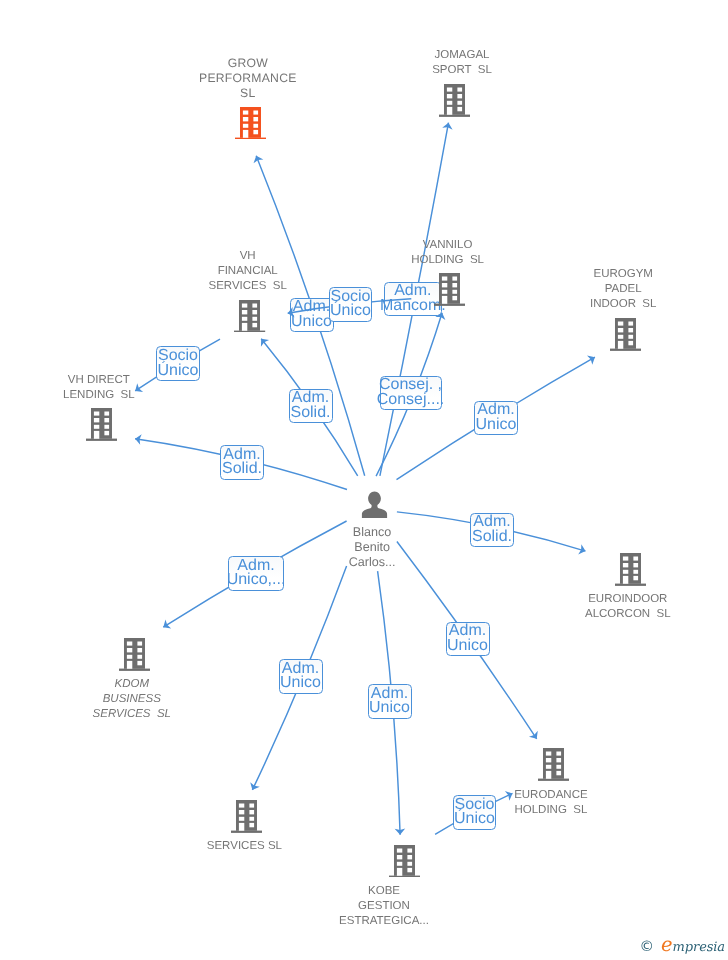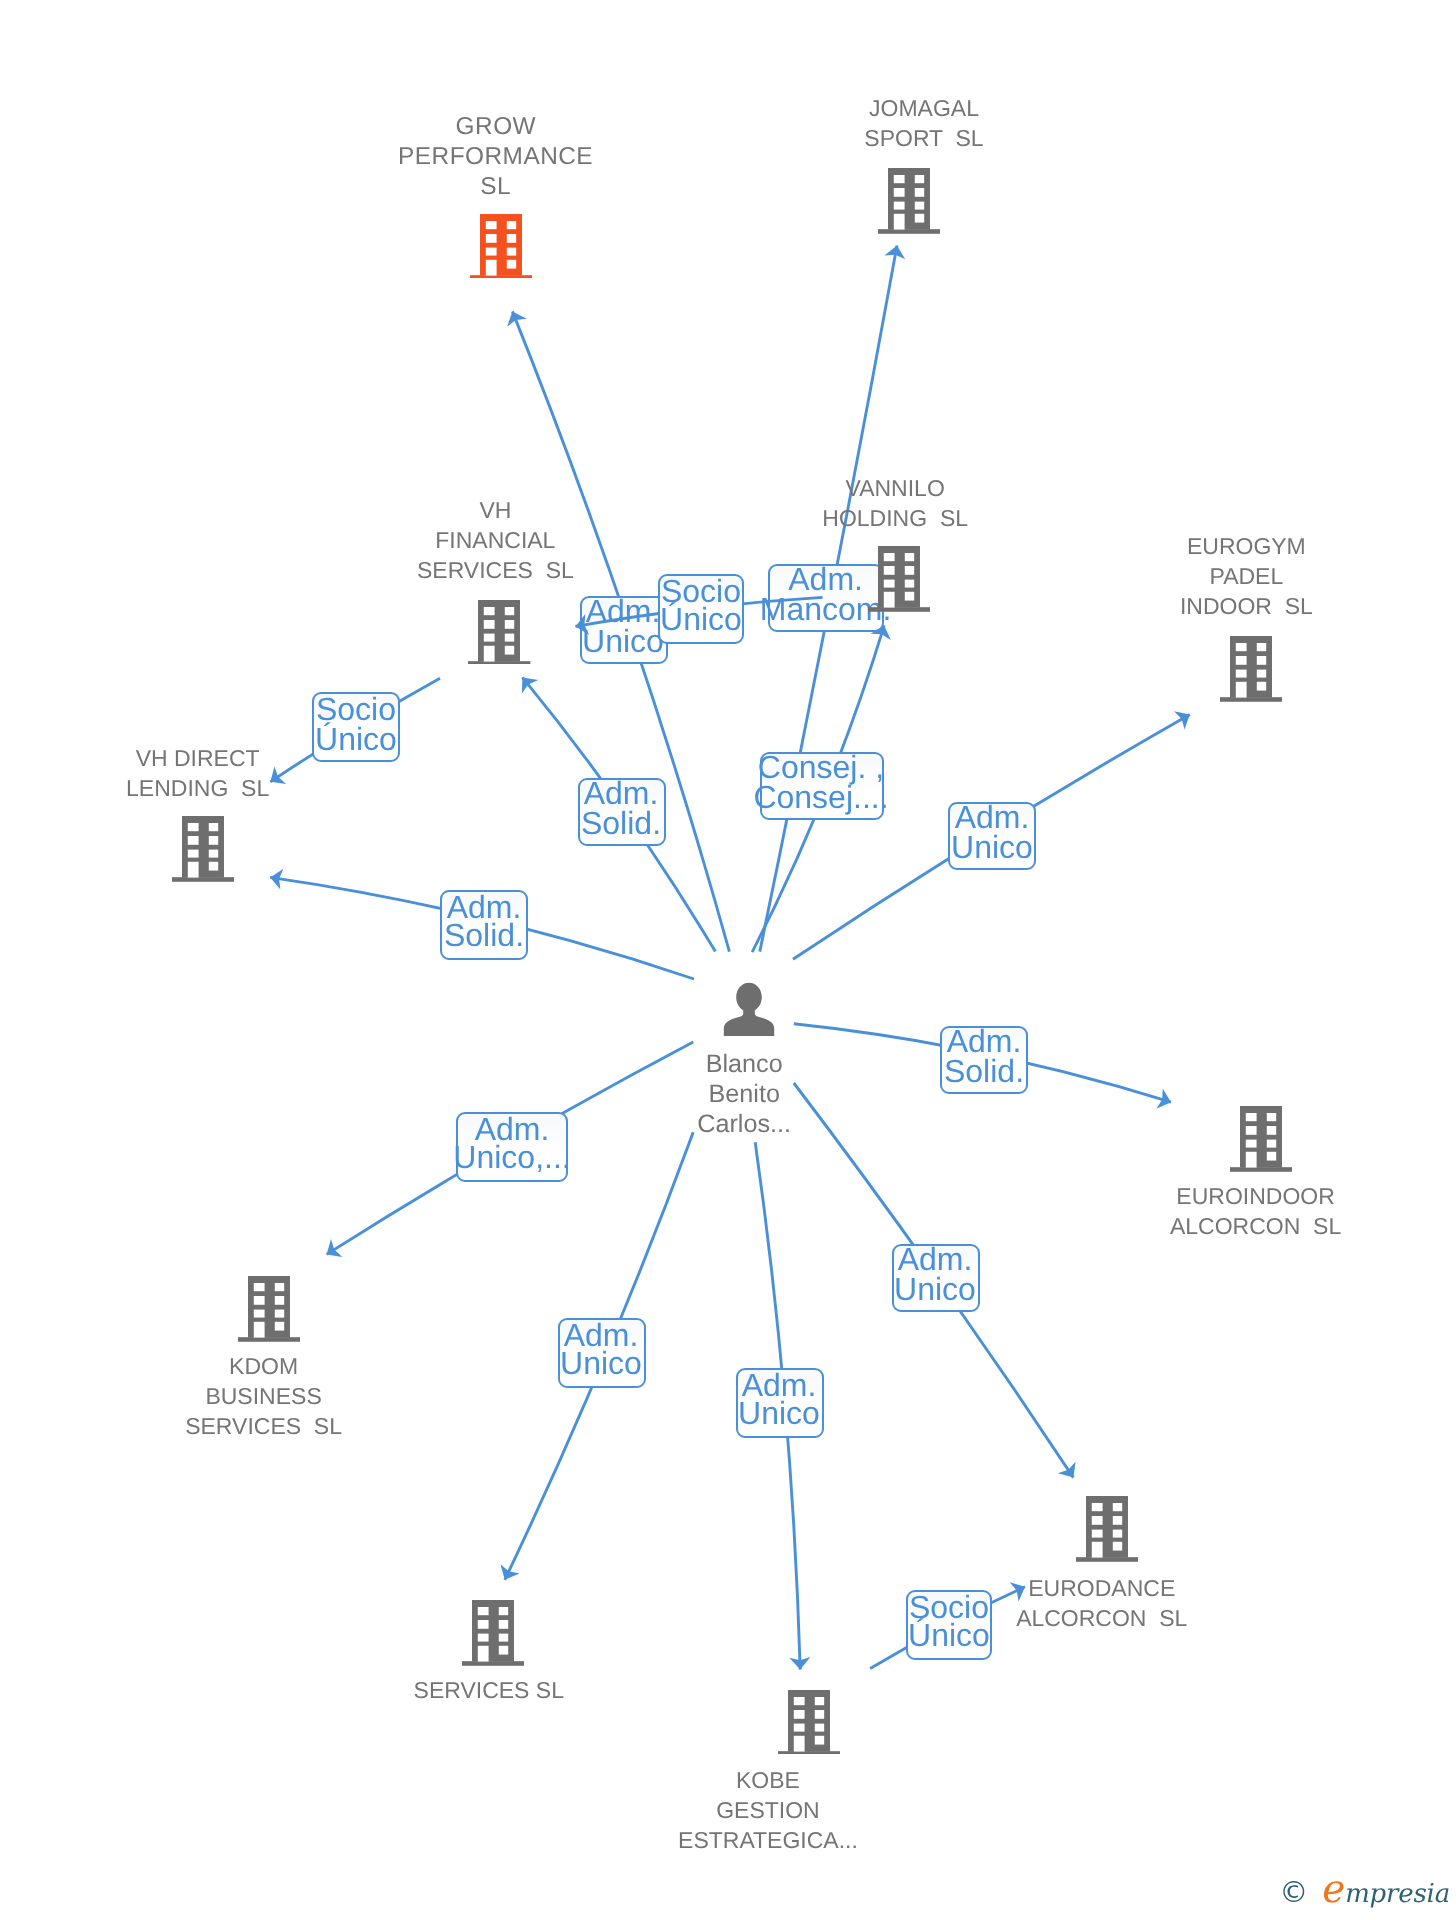--- a/index.html
+++ b/index.html
@@ -272,21 +272,21 @@
             <rect x="0" y="30.6" width="31.2" height="2.3" fill="#6e6e6e"></rect>
             <rect x="7.9" y="3.5" width="5.4" height="4.1" fill="#fff"></rect>
             <rect x="18.4" y="3.5" width="4.7" height="4.1" fill="#fff"></rect>
             <rect x="7.9" y="10.0" width="5.4" height="4.4" fill="#fff"></rect>
             <rect x="18.4" y="10.0" width="4.7" height="4.4" fill="#fff"></rect>
             <rect x="7.9" y="16.8" width="5.4" height="4.0" fill="#fff"></rect>
             <rect x="18.4" y="16.8" width="4.7" height="4.0" fill="#fff"></rect>
             <rect x="7.9" y="22.9" width="5.4" height="7.9" fill="#fff"></rect>
             <rect x="18.4" y="22.9" width="4.7" height="4.4" fill="#fff"></rect>
           </svg></div>
-        <div class="cap" style="left:1.8000000000000114px;top:677.4px;">KDOM
+        <div class="cap" style="left:1.8000000000000114px;top:677.4px;font-style:italic;">KDOM
 BUSINESS
 SERVICES  SL</div>
       </div>
       <div class="node" style="left: 0px; top: 0px; width: 0px; height: 0px;">
         <div class="ico" style="position:absolute;left:231.10000000000002px;top:799.8px;"><svg width="31.2" height="32.9" viewBox="0 0 31.2 32.9">
             <rect x="5.0" y="0" width="21.0" height="30.8" fill="#6e6e6e"></rect>
             <rect x="0" y="30.6" width="31.2" height="2.3" fill="#6e6e6e"></rect>
             <rect x="7.9" y="3.5" width="5.4" height="4.1" fill="#fff"></rect>
             <rect x="18.4" y="3.5" width="4.7" height="4.1" fill="#fff"></rect>
             <rect x="7.9" y="10.0" width="5.4" height="4.4" fill="#fff"></rect>
@@ -305,21 +305,21 @@
             <rect x="7.9" y="3.5" width="5.4" height="4.1" fill="#fff"></rect>
             <rect x="18.4" y="3.5" width="4.7" height="4.1" fill="#fff"></rect>
             <rect x="7.9" y="10.0" width="5.4" height="4.4" fill="#fff"></rect>
             <rect x="18.4" y="10.0" width="4.7" height="4.4" fill="#fff"></rect>
             <rect x="7.9" y="16.8" width="5.4" height="4.0" fill="#fff"></rect>
             <rect x="18.4" y="16.8" width="4.7" height="4.0" fill="#fff"></rect>
             <rect x="7.9" y="22.9" width="5.4" height="7.9" fill="#fff"></rect>
             <rect x="18.4" y="22.9" width="4.7" height="4.4" fill="#fff"></rect>
           </svg></div>
         <div class="cap" style="left:420.9px;top:787.4999999999999px;">EURODANCE
-ALCORCON  SL</div>
+HOLDING  SL</div>
       </div>
       <div class="node" style="left: 0px; top: 0px; width: 0px; height: 0px;">
         <div class="ico" style="position:absolute;left:388.5px;top:844.6px;"><svg width="31.2" height="32.9" viewBox="0 0 31.2 32.9">
             <rect x="5.0" y="0" width="21.0" height="30.8" fill="#6e6e6e"></rect>
             <rect x="0" y="30.6" width="31.2" height="2.3" fill="#6e6e6e"></rect>
             <rect x="7.9" y="3.5" width="5.4" height="4.1" fill="#fff"></rect>
             <rect x="18.4" y="3.5" width="4.7" height="4.1" fill="#fff"></rect>
             <rect x="7.9" y="10.0" width="5.4" height="4.4" fill="#fff"></rect>
             <rect x="18.4" y="10.0" width="4.7" height="4.4" fill="#fff"></rect>
             <rect x="7.9" y="16.8" width="5.4" height="4.0" fill="#fff"></rect>

